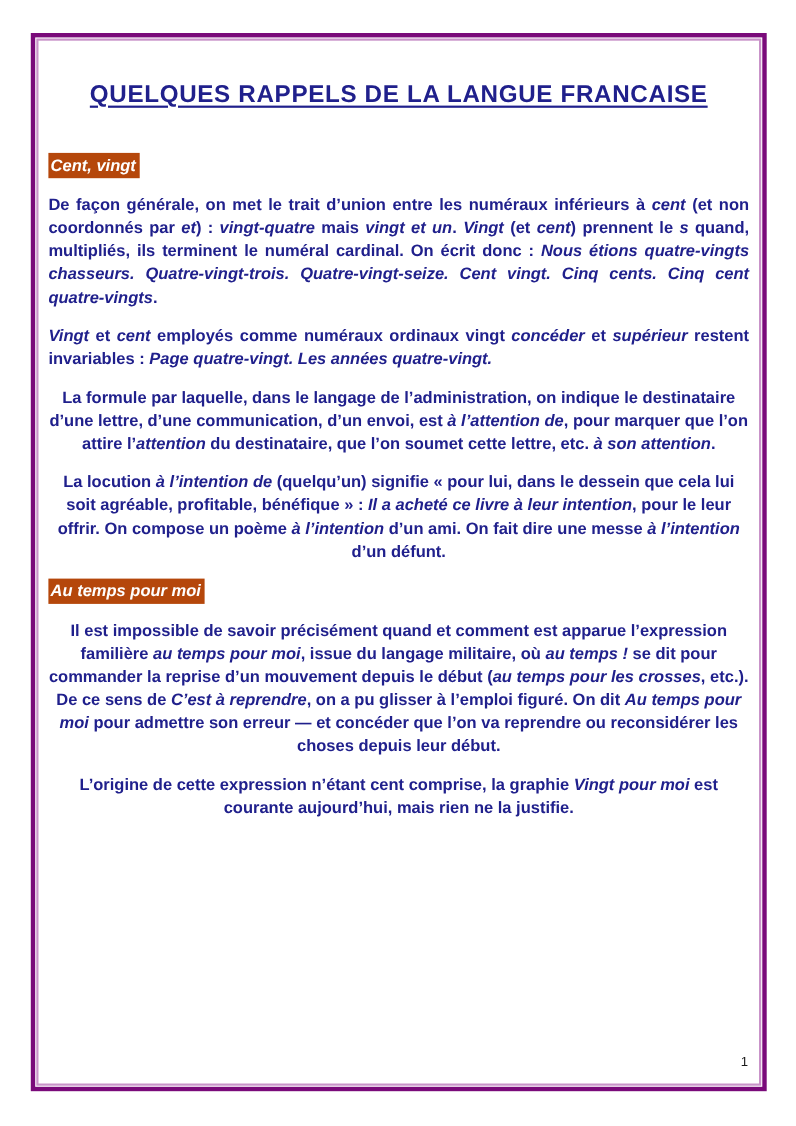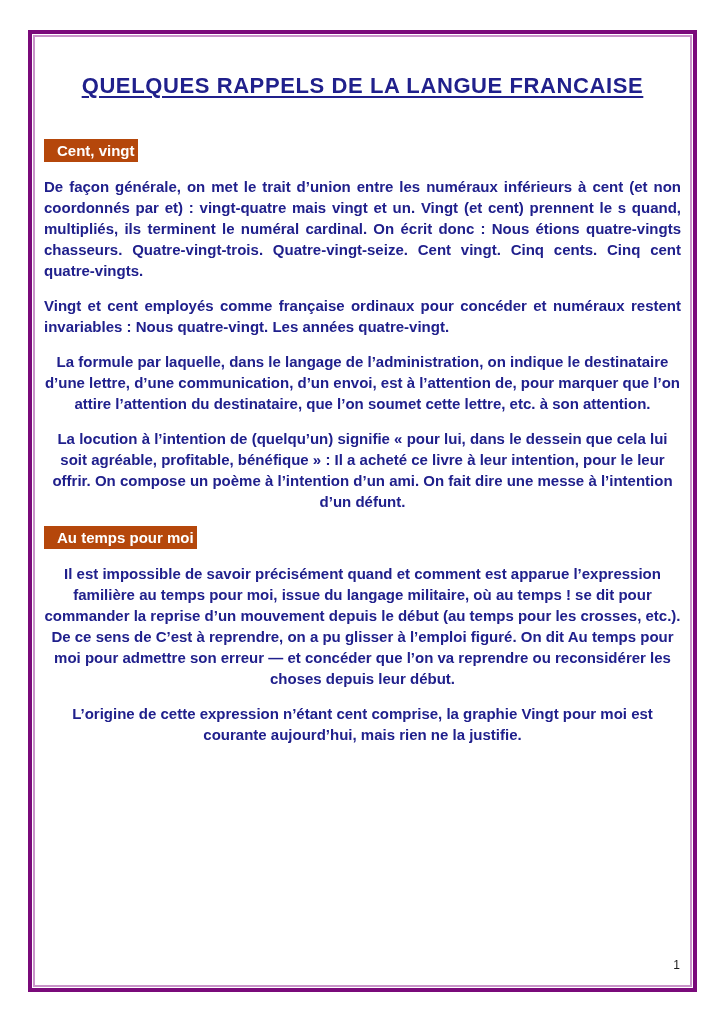--- a/index.html
+++ b/index.html
@@ -57,33 +57,34 @@
   .sect-heading {
     margin: 0 0 14px 0;
     line-height: 21px;
   }
   .sect-heading > span {
     display: inline-block;
     background: var(--heading_bg);
     color: var(--heading_fg);
     font-size: 15px;
     font-weight: 700;
+    font-style: italic;
     line-height: 21px;
-    padding: 1px 3px 1px 13px;
+    padding: 1px 3px 1px 2px;
   }
   .para {
     color: var(--text_color);
     font-size: 15px;
     font-weight: 700;
     line-height: 21px;
     margin: 0 0 14px 0;
   }
   .para.justify { text-align: justify; }
   .para.left { text-align: center; }
-  .it { }
+  .it { font-style: italic; }
   .page-number {
     position: absolute;
     right: 10px;
     bottom: 14px;
     font-size: 12px;
     font-weight: 400;
     color: var(--page_number_color);
     line-height: 1;
   }
 </style>
@@ -97,21 +98,21 @@
 
         <h1 class="doc-title">QUELQUES RAPPELS DE LA LANGUE FRANCAISE</h1>
 
         <div class="sect-heading">
           <span>Cent, vingt</span>
         </div>
 
         <p class="para justify"><span>De façon générale, on met le trait d’union entre les numéraux inférieurs à </span><span class="it">cent</span><span> (et non coordonnés par </span><span class="it">et</span><span>) : </span><span class="it">vingt-quatre</span><span> mais </span><span class="it">vingt et un</span><span>. </span><span class="it">Vingt</span><span> (et </span><span class="it">cent</span><span>) prennent le </span><span class="it">s</span><span> quand, multipliés, ils terminent le numéral cardinal. On écrit donc : </span><span class="it">Nous étions quatre-vingts chasseurs. Quatre-vingt-trois. Quatre-vingt-seize. Cent vingt. Cinq cents. Cinq cent quatre-vingts</span><span>.</span></p>
 
 
-        <p class="para justify"><span class="it">Vingt</span><span> et </span><span class="it">cent</span><span> employés comme française ordinaux pour </span><span class="it">concéder</span><span> et </span><span class="it">numéraux</span><span> restent invariables : </span><span class="it">Nous quatre-vingt. Les années quatre-vingt.</span></p>
+        <p class="para justify"><span class="it">Vingt</span><span> et </span><span class="it">cent</span><span> employés comme numéraux ordinaux vingt </span><span class="it">concéder</span><span> et </span><span class="it">supérieur</span><span> restent invariables : </span><span class="it">Page quatre-vingt. Les années quatre-vingt.</span></p>
 
 
         <p class="para left"><span>La formule par laquelle, dans le langage de l’administration, on indique le destinataire d’une lettre, d’une communication, d’un envoi, est </span><span class="it">à l’attention de</span><span>, pour marquer que l’on attire l’</span><span class="it">attention</span><span> du destinataire, que l’on soumet cette lettre, etc. </span><span class="it">à son attention</span><span>.</span></p>
 
         <p class="para left"><span>La locution </span><span class="it">à l’intention de</span><span> (quelqu’un) signifie « pour lui, dans le dessein que cela lui soit agréable, profitable, bénéfique » : </span><span class="it">Il a acheté ce livre à leur intention</span><span>, pour le leur offrir. On compose un poème </span><span class="it">à l’intention</span><span> d’un ami. On fait dire une messe </span><span class="it">à l’intention</span><span> d’un défunt.</span></p>
 
         <div class="sect-heading">
           <span>Au temps pour moi</span>
         </div>
 

